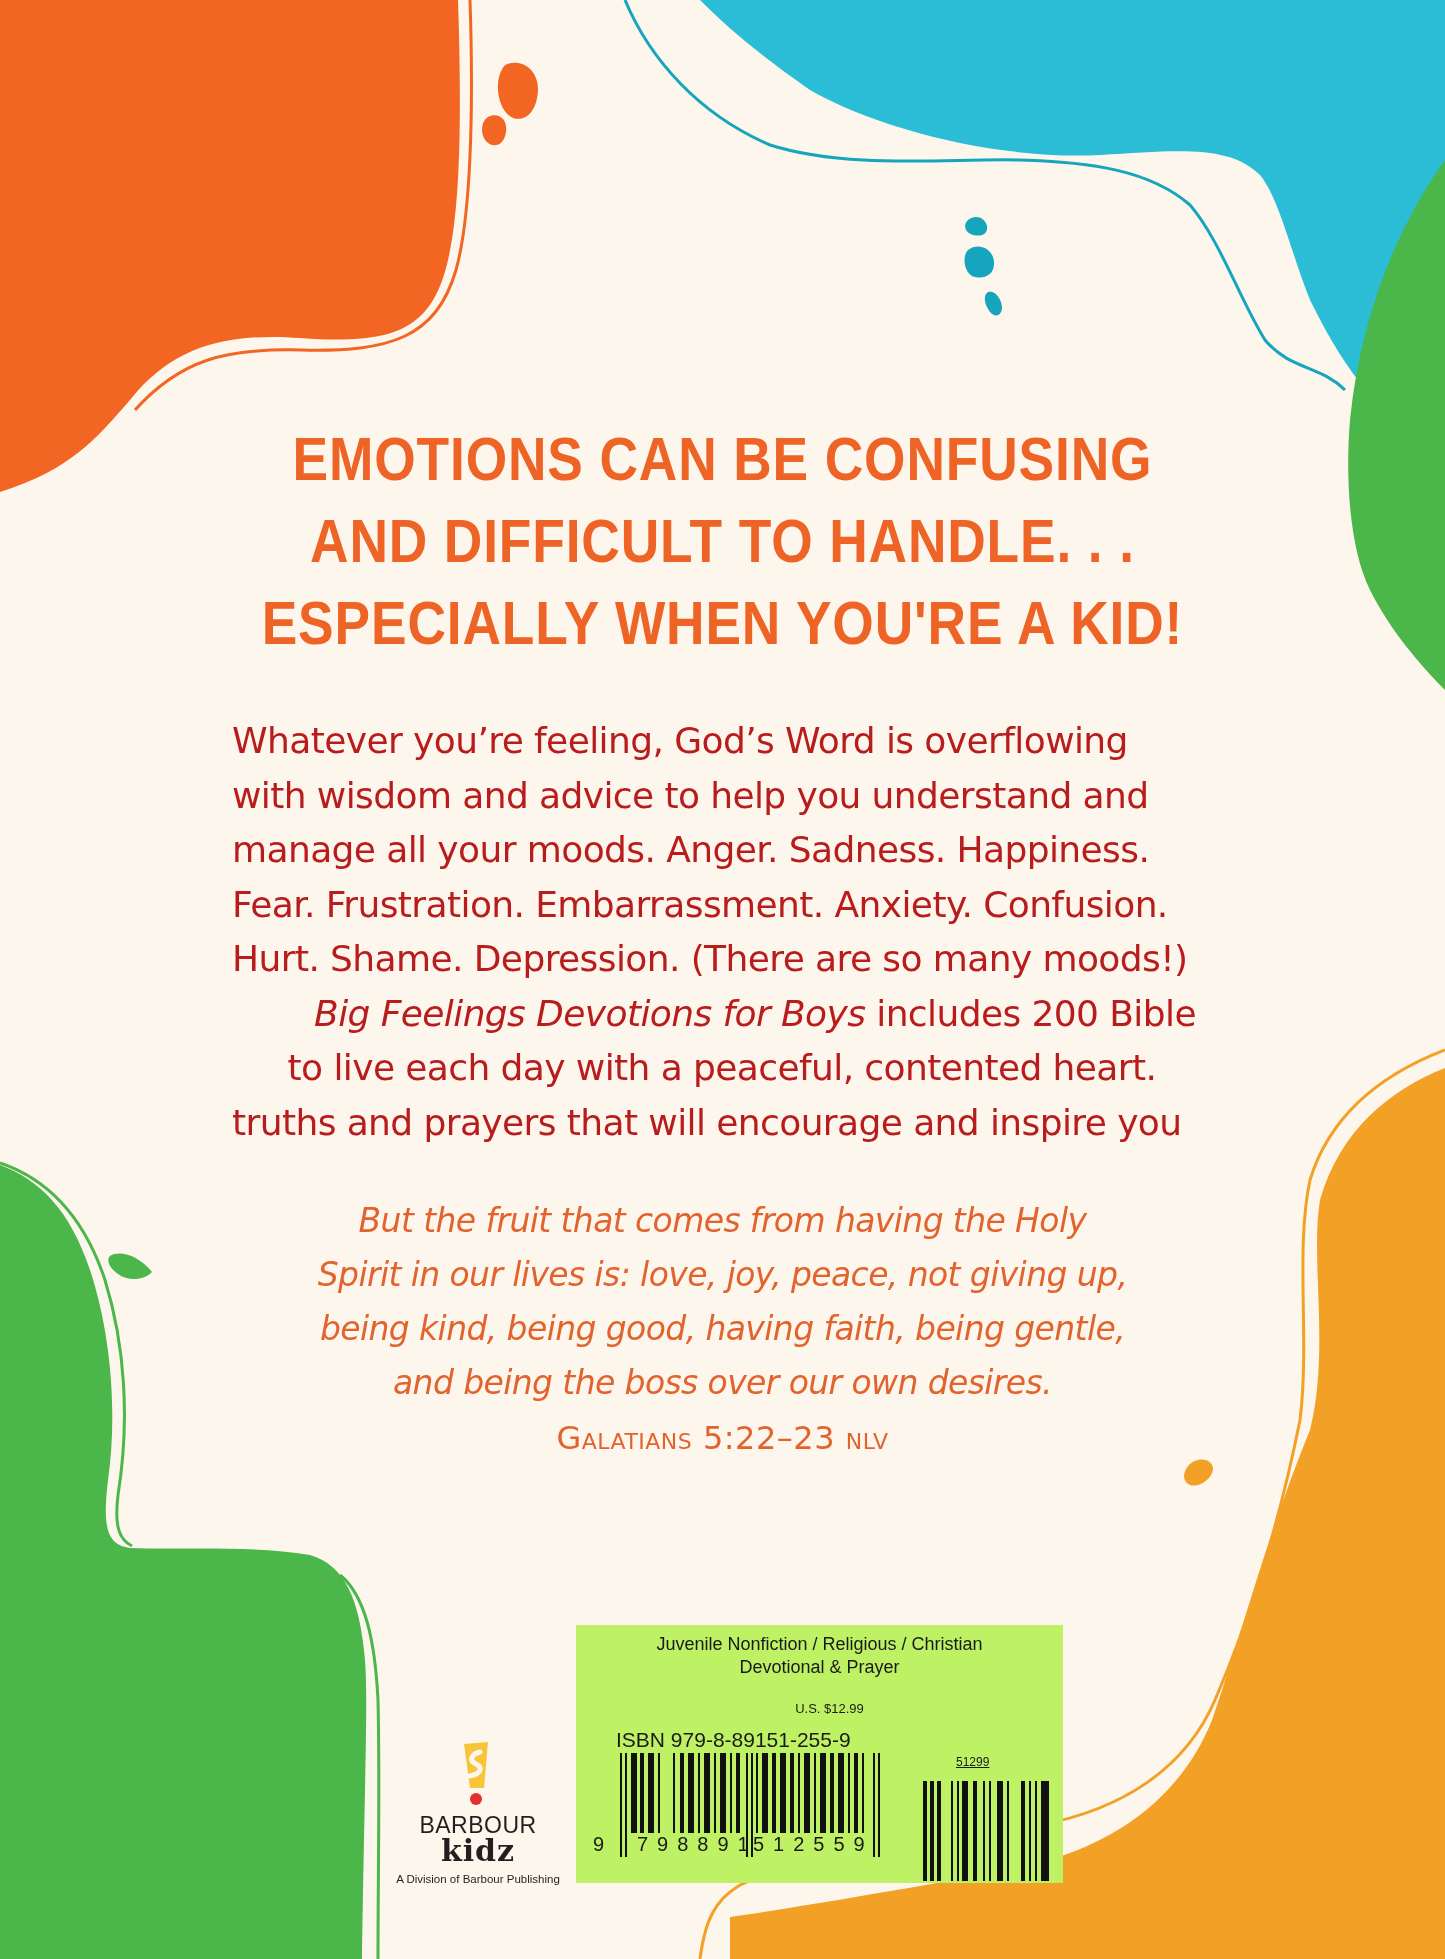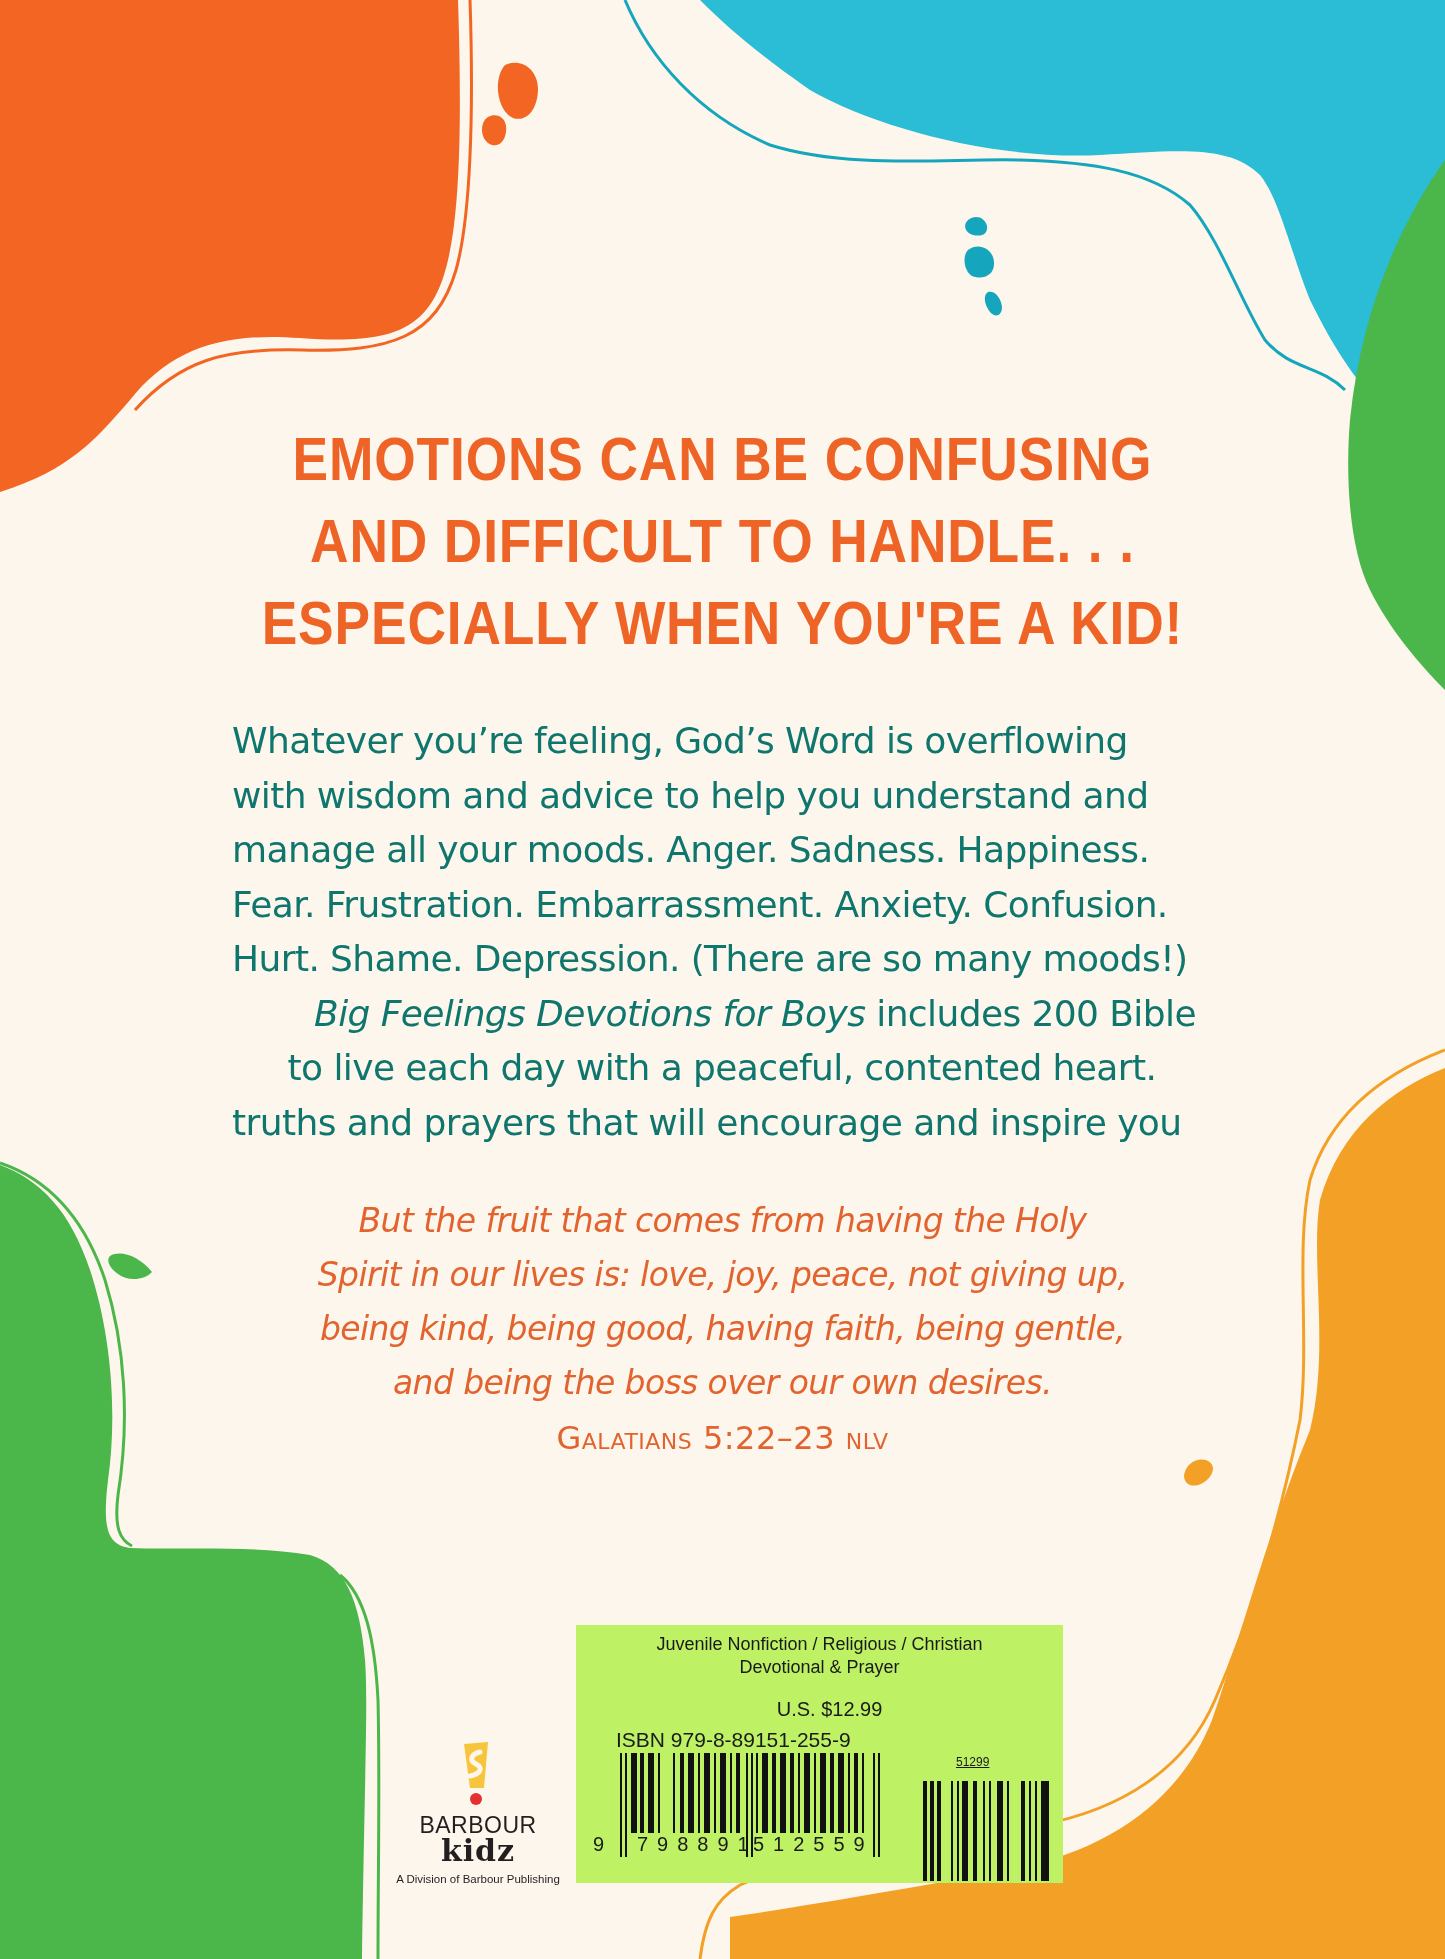--- a/index.html
+++ b/index.html
@@ -37,21 +37,21 @@
       transform-origin: 722px 0;
     }
     .headline div {
       white-space: nowrap;
     }
     .body-text {
       position: absolute;
       left: 232px;
       top: 714px;
       width: 980px;
-      color: #0f766e;
+      color: #b91c1c;
       font-family: "DejaVu Sans", sans-serif;
       font-size: 36px;
       line-height: 54.5px;
     }
     .body-line {
       white-space: nowrap;
       display: flex;
       justify-content: space-between;
       letter-spacing: -0.6px;
     }
@@ -122,21 +122,21 @@
       text-align: center;
       font-size: 18px;
       line-height: 23px;
     }
     .price {
       position: absolute;
       left: 0;
       top: 72px;
       width: 487px;
       text-align: center;
-      font-size: 20px;
+      font-size: 13px;
       line-height: 24px;
       padding-left: 20px;
       box-sizing: border-box;
     }
     .isbn-label {
       position: absolute;
       left: 40px;
       top: 103px;
       font-size: 21px;
       line-height: 24px;

